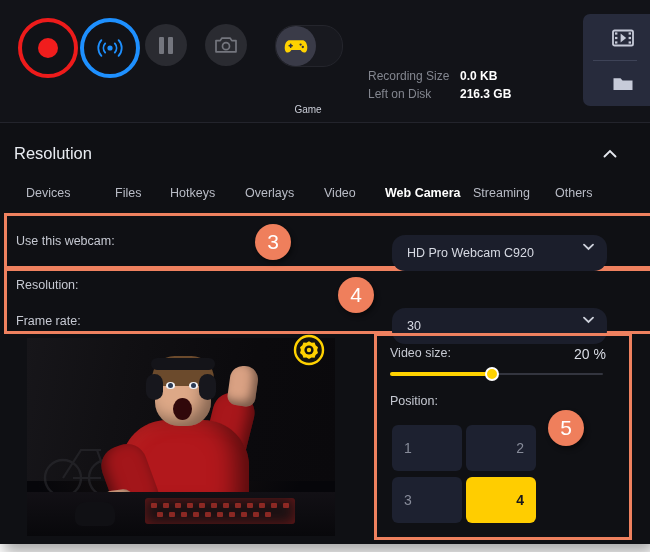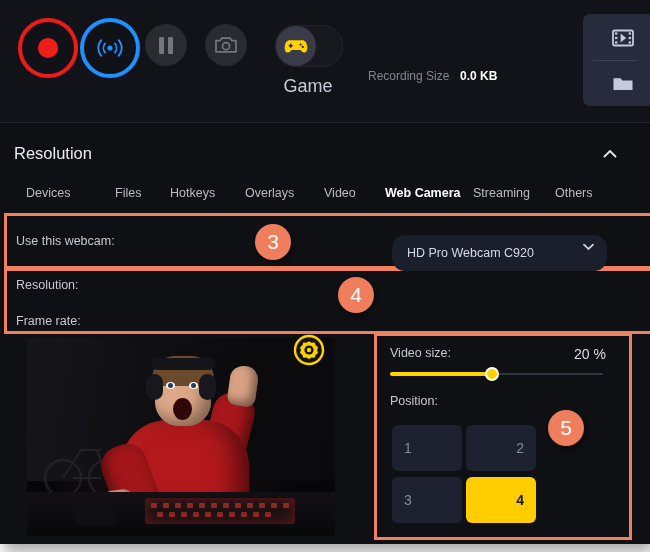--- a/index.html
+++ b/index.html
@@ -17,21 +17,21 @@
   .ctrl-bcast{left:80px;top:18px;width:52px;height:52px;border:4px solid #1e90ff;background:#111217;}
   .ctrl-pause{left:145px;top:24px;width:42px;height:42px;background:#2a2b31;}
   .ctrl-shot{left:205px;top:24px;width:42px;height:42px;background:#2a2b31;}
   .pausebars{display:flex;gap:4px;}
   .pausebars i{display:block;width:5px;height:17px;background:#74767e;border-radius:1px;}
 
   .gametoggle{position:absolute;left:275px;top:25px;width:66px;height:40px;border-radius:20px;
               background:#18191f;border:1px solid #24252c;}
   .gameknob{position:absolute;left:0px;top:0px;width:40px;height:40px;border-radius:50%;background:#3a3b48;
             display:flex;align-items:center;justify-content:center;}
-  .game-label{position:absolute;left:275px;top:76px;width:66px;text-align:center;color:#c9ccd6;font-size:18px;}
+  .game-label{position:absolute;left:275px;top:104px;width:66px;text-align:center;color:#c9ccd6;font-size:10px;}
 
   .hotkeys{position:absolute;left:12px;top:86px;display:flex;gap:8px;}
   .hotkey{width:59px;height:19px;border:1px solid #3c4a63;border-radius:4px;background:#14151b;
           color:#e8ebf2;font-size:11.5px;font-weight:bold;display:flex;align-items:center;justify-content:center;}
 
   .timer{position:absolute;left:368px;top:26px;color:#6f727c;font-size:29px;letter-spacing:1px;}
   .statrow{position:absolute;color:#83868f;font-size:12px;}
   .statrow .v{color:#ffffff;font-weight:bold;}
   .stat1{left:368px;top:69px;width:180px;}
   .stat2{left:368px;top:87px;width:180px;}
@@ -168,20 +168,23 @@
         </svg>
       </div>
     </div>
     <div class="game-label">Game</div>
 
 
 
     <div class="statrow stat1">
       <span class="lbl">Recording Size</span><span class="v">0.0 KB</span>
     </div>
+    <div class="statrow stat2">
+      <span class="lbl">Left on Disk</span><span class="v">216.3 GB</span>
+    </div>
 
     <div class="sidecard">
       <div class="sidebtn a">
         <svg width="22" height="18" viewBox="0 0 22 18">
           <rect x="1" y="1.5" width="20" height="15" rx="1.6" fill="none" stroke="#c7cbd9" stroke-width="1.8"></rect>
           <rect x="3" y="3.4" width="2.4" height="2.2" fill="#c7cbd9"></rect>
           <rect x="3" y="7.9" width="2.4" height="2.2" fill="#c7cbd9"></rect>
           <rect x="3" y="12.4" width="2.4" height="2.2" fill="#c7cbd9"></rect>
           <rect x="16.6" y="3.4" width="2.4" height="2.2" fill="#c7cbd9"></rect>
           <rect x="16.6" y="7.9" width="2.4" height="2.2" fill="#c7cbd9"></rect>
@@ -225,20 +228,26 @@
   <div class="sel" style="left:392px;top:235px;width:215px">
     <span class="txt">HD Pro Webcam C920</span>
     <svg class="chev" width="11" height="8" viewBox="0 0 11 8">
         <path d="M1 1.6L5.5 6 10 1.6" fill="none" stroke="#cdd1db" stroke-width="1.8" stroke-linecap="round"></path>
       </svg>
   </div>
 
   <div class="row-label" style="left:16px;top:278px">Resolution:</div>
 
   <div class="row-label" style="left:16px;top:314px">Frame rate:</div>
+  <div class="sel" style="left:392px;top:308px;width:215px">
+    <span class="txt">30</span>
+    <svg class="chev" width="11" height="8" viewBox="0 0 11 8">
+        <path d="M1 1.6L5.5 6 10 1.6" fill="none" stroke="#cdd1db" stroke-width="1.8" stroke-linecap="round"></path>
+      </svg>
+  </div>
 
   <div class="preview">
     <div class="pv-bg"></div>
     <div class="wall"></div>
     <svg class="bike" viewBox="0 0 84 74">
       <circle cx="20" cy="52" r="18" fill="none" stroke="#2c2c31" stroke-width="2.4"></circle>
       <circle cx="64" cy="52" r="18" fill="none" stroke="#2c2c31" stroke-width="2.4"></circle>
       <path d="M20 52L38 24h16l10 28M38 24h20M30 52h28" stroke="#2c2c31" stroke-width="2.2" fill="none"></path>
     </svg>
     <div class="person">

